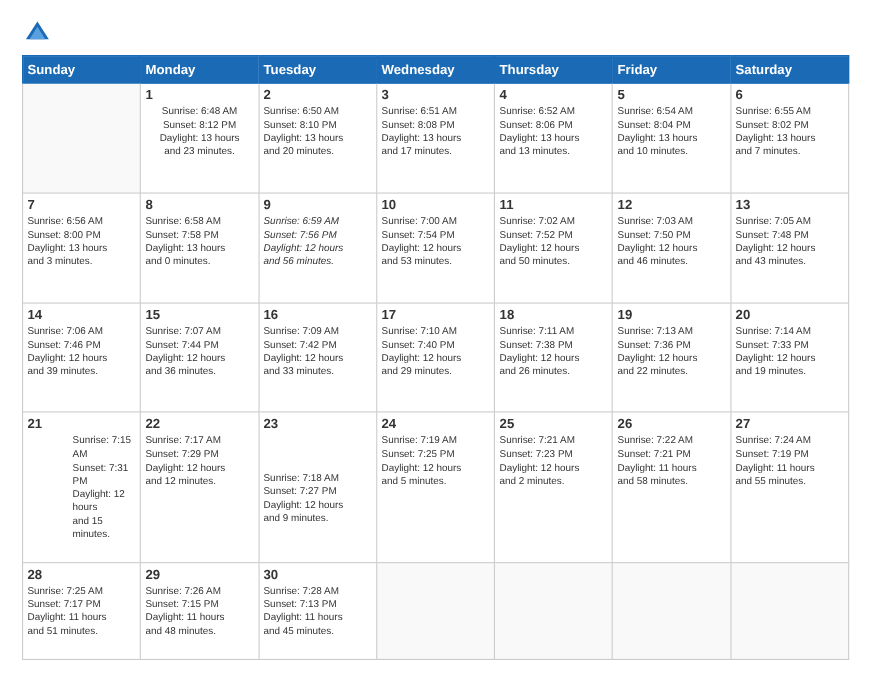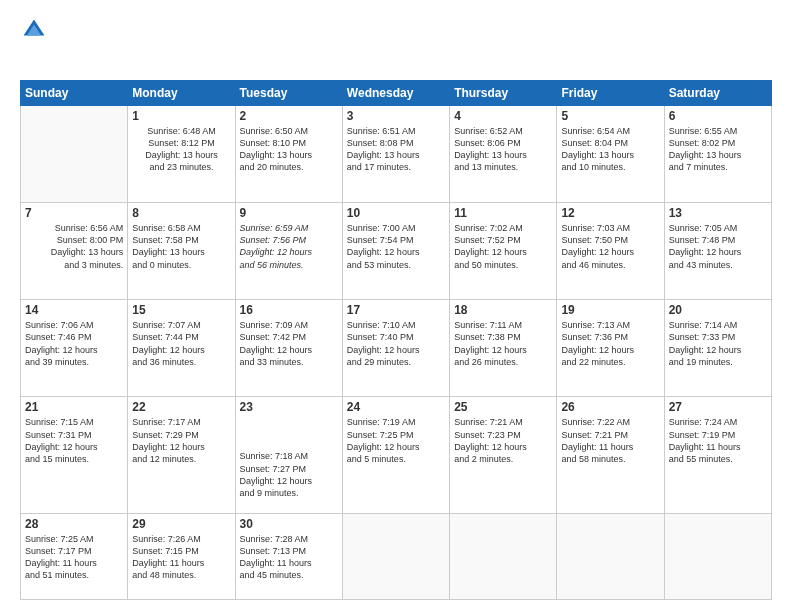--- a/index.html
+++ b/index.html
@@ -9,21 +9,20 @@
       width: 792px;
       height: 612px;
       overflow: hidden;
     }
     .page {
       width: 792px;
       height: 612px;
       padding: 18px 20px 12px 20px;
       display: flex;
       flex-direction: column;
-      gap: 30px;
     }
     .header {
       display: flex;
       justify-content: space-between;
       align-items: flex-start;
       margin-bottom: 8px;
     }
     .logo {
       display: flex;
       align-items: center;
@@ -175,21 +174,21 @@
             <span class="day-num">6</span>
             <div class="day-info" style="white-space: pre-line;">Sunrise: 6:55 AM
 Sunset: 8:02 PM
 Daylight: 13 hours
 and 7 minutes.</div>
           </td>
         </tr>
         <tr>
           <td>
             <span class="day-num">7</span>
-            <div class="day-info" style="white-space: pre-line; text-align: right;">Sunrise: 6:56 AM
+            <div class="day-info" style="white-space: pre-line;">Sunrise: 6:56 AM
 Sunset: 8:00 PM
 Daylight: 13 hours
 and 3 minutes.</div>
           </td>
           <td>
             <span class="day-num">8</span>
             <div class="day-info" style="white-space: pre-line;">Sunrise: 6:58 AM
 Sunset: 7:58 PM
 Daylight: 13 hours
 and 0 minutes.</div>
@@ -277,21 +276,21 @@
             <span class="day-num">20</span>
             <div class="day-info" style="white-space: pre-line;">Sunrise: 7:14 AM
 Sunset: 7:33 PM
 Daylight: 12 hours
 and 19 minutes.</div>
           </td>
         </tr>
         <tr>
           <td>
             <span class="day-num">21</span>
-            <div class="day-info" style="white-space: pre-line;">Sunrise: 7:15 AM
+            <div class="day-info" style="white-space: pre-line; margin-left: 41px;">Sunrise: 7:15 AM
 Sunset: 7:31 PM
 Daylight: 12 hours
 and 15 minutes.</div>
           </td>
           <td>
             <span class="day-num">22</span>
             <div class="day-info" style="white-space: pre-line;">Sunrise: 7:17 AM
 Sunset: 7:29 PM
 Daylight: 12 hours
 and 12 minutes.</div>

